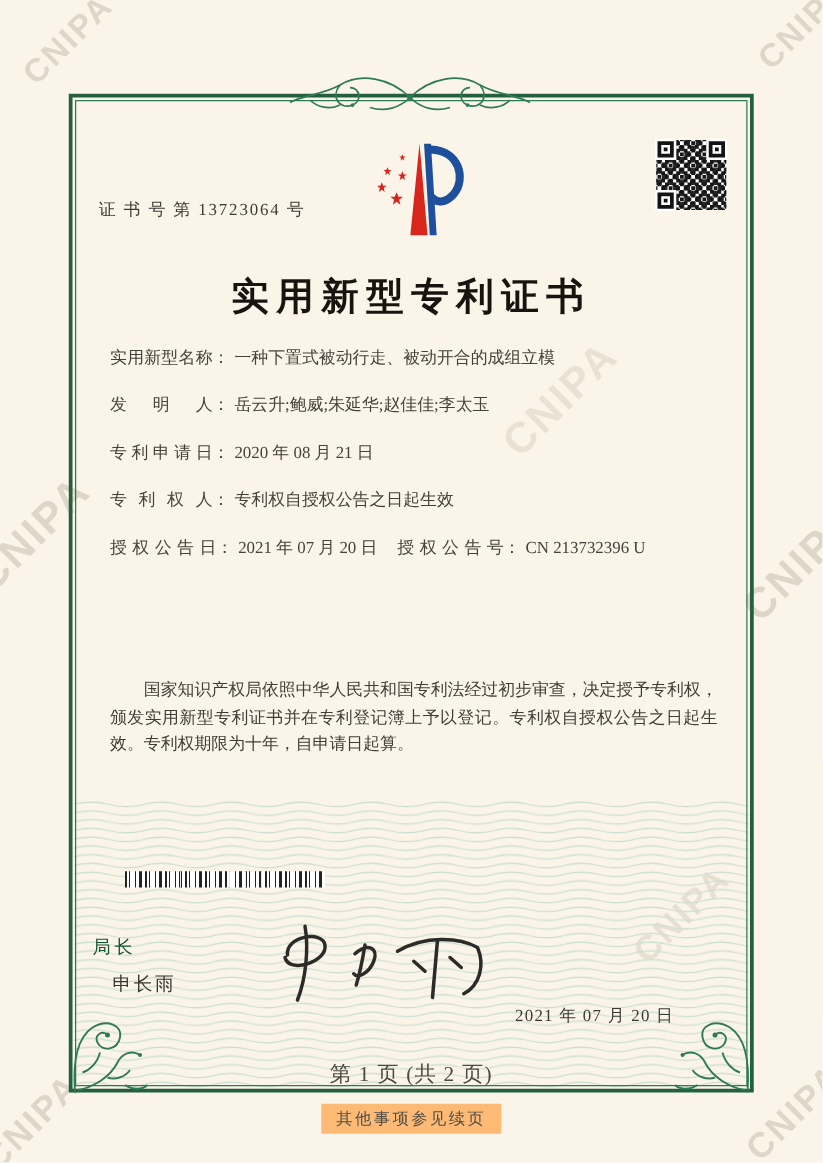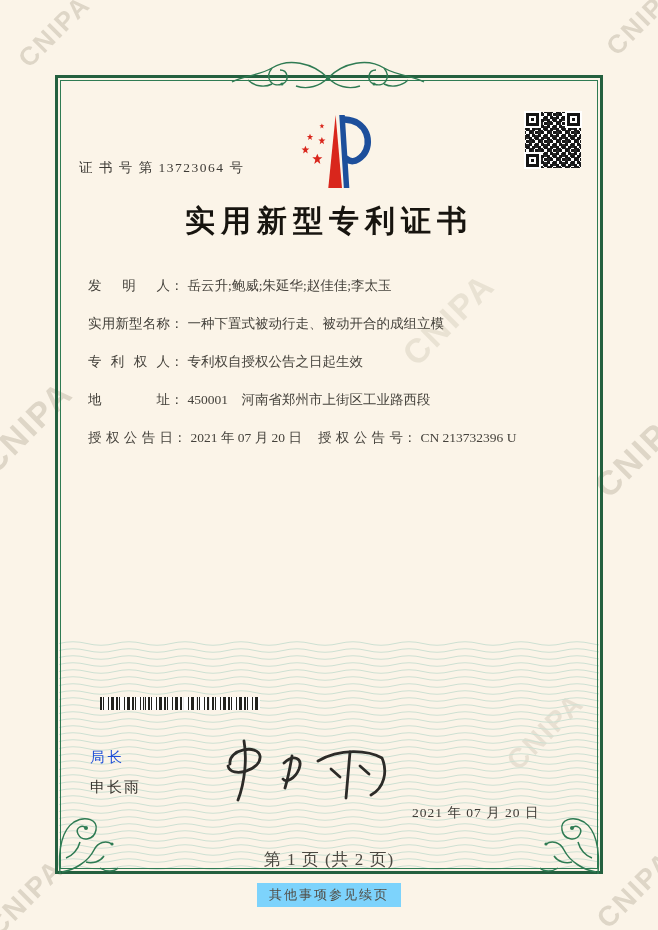--- a/index.html
+++ b/index.html
@@ -20,45 +20,45 @@
            color:#3d3a35;z-index:4;margin-top:47px;}
   .logo{position:absolute;left:278px;top:108px;width:96px;height:88px;z-index:4;}
   .qr{position:absolute;left:525px;top:112px;width:56px;height:56px;background:
         repeating-conic-gradient(rgba(20,20,20,.92) 0% 25%, rgba(255,255,255,0) 25% 50%) 0px 0px / 9px 9px,
         repeating-conic-gradient(#181818 0% 25%, #ffffff 25% 50%) 1px 1px / 6px 6px,#fff;
       z-index:4;}
   .qr .finder{position:absolute;width:13px;height:13px;border:3px solid #141414;background:#fff;
       box-sizing:border-box;box-shadow:0 0 0 2px #fff;}
   .qr .finder:after{content:"";position:absolute;left:2px;top:2px;width:3px;height:3px;background:#141414;}
   .qr .f-tl{left:1px;top:1px;} .qr .f-tr{right:1px;top:1px;} .qr .f-bl{left:1px;bottom:1px;}
-  .title{position:absolute;left:0;top:201px;width:100%;text-align:center;font-size:30px;
+  .title{position:absolute;left:0;top:217px;width:100%;text-align:center;font-size:30px;
          font-weight:700;letter-spacing:6px;color:#17140f;z-index:4;}
   .rows{position:absolute;left:88px;top:277px;width:486px;font-size:13.5px;z-index:4;}
   .frow{height:38px;white-space:nowrap;}
   .flabel{display:inline-block;width:82px;text-align:justify;text-align-last:justify;
           vertical-align:top;}
   .glabel{width:85px;}
   .fvalue{margin-left:4px;}
   .gsecond{margin-left:16px;}
   .paras{position:absolute;left:88px;top:541px;width:486px;font-size:13.5px;z-index:4;}
   .paras p{margin:0;text-indent:2em;text-align:justify;line-height:21.5px;color:#403d37;}
   .barcode{position:absolute;left:100px;top:697px;width:160px;height:13px;z-index:4;background:
      repeating-linear-gradient(90deg, transparent 0 5px, rgba(255,255,255,.9) 5px 6px, transparent 6px 13px),
      repeating-linear-gradient(90deg,#23231f 0 2px,#fff 2px 3px,#23231f 3px 4px,#fff 4px 8px,#23231f 8px 9px,#fff 9px 11px,#23231f 11px 14px,#fff 14px 16px);}
-  .signer-title{position:absolute;left:90px;top:748px;font-size:14.5px;letter-spacing:3px;
-                color:#1d4ed8;z-index:4;}
+  .signer-title{position:absolute;left:74px;top:748px;font-size:14.5px;letter-spacing:3px;
+                color:#14532d;z-index:4;}
   .signer-name{position:absolute;left:90px;top:778px;font-size:15px;letter-spacing:2px;
                color:#38352f;z-index:4;}
   .signature{position:absolute;left:200px;top:738px;z-index:4;}
   .issue-date{position:absolute;left:412px;top:804px;font-size:13.5px;letter-spacing:1px;
               color:#3d3a35;z-index:4;}
   .page-num{position:absolute;left:0;top:848px;width:100%;text-align:center;font-size:17px;
             letter-spacing:1px;color:#4b4841;z-index:4;}
   .footer-note{position:absolute;left:50%;top:883px;transform:translateX(-50%);
-               background:#7dd3fc;padding:3px 12px;font-size:13px;letter-spacing:2px;
+               background:#fdba74;padding:3px 12px;font-size:13px;letter-spacing:2px;
                color:#514d45;z-index:4;}
 </style>
 </head>
 <body>
 
 <div class="page">
 
   <span class="wm" style="left:10px;top:16px;font-size:26px;">CNIPA</span>
   <span class="wm" style="left:598px;top:4px;font-size:26px;">CNIPA</span>
   <span class="wm" style="left:-30px;top:408px;font-size:34px;">CNIPA</span>
@@ -144,37 +144,38 @@
   <div class="qr">
     <div class="finder f-tl"></div>
     <div class="finder f-tr"></div>
     <div class="finder f-bl"></div>
   </div>
 
   <div class="title">实用新型专利证书</div>
 
   <div class="rows">
     <div class="frow">
+      <span class="flabel">实用新型名称</span><span>：</span><span class="fvalue">一种下置式被动行走、被动开合的成组立模</span>
+    </div>
+    <div class="frow">
       <span class="flabel">发明人</span><span>：</span><span class="fvalue">岳云升;鲍威;朱延华;赵佳佳;李太玉</span>
     </div>
     <div class="frow">
-      <span class="flabel">实用新型名称</span><span>：</span><span class="fvalue">一种下置式被动行走、被动开合的成组立模</span>
+      <span class="flabel">专利申请日</span><span>：</span><span class="fvalue">2020 年 08 月 21 日</span>
     </div>
     <div class="frow">
       <span class="flabel">专利权人</span><span>：</span><span class="fvalue">专利权自授权公告之日起生效</span>
-    </div>
-    <div class="frow">
-      <span class="flabel">地址</span><span>：</span><span class="fvalue">450001　河南省郑州市上街区工业路西段</span>
     </div>
     <div class="frow">
       <span class="flabel glabel">授权公告日</span><span>：</span><span class="fvalue">2021 年 07 月 20 日</span><span class="gsecond"><span class="flabel glabel">授权公告号</span><span>：</span><span class="fvalue">CN 213732396 U</span></span>
     </div>
   </div>
 
   <div class="paras">
+    <p>国家知识产权局依照中华人民共和国专利法经过初步审查，决定授予专利权，颁发实用新型专利证书并在专利登记簿上予以登记。专利权自授权公告之日起生效。专利权期限为十年，自申请日起算。</p>
   </div>
 
   <div class="barcode"></div>
 
   <div class="signer-title">局长</div>
   <div class="signer-name">申长雨</div>
   <svg class="signature" width="194" height="66" viewBox="0 0 194 66" xmlns="http://www.w3.org/2000/svg">
     <g stroke="#2c2b28" fill="none" stroke-width="2.8" stroke-linecap="round" stroke-linejoin="round">
       <path d="M30,26 C28,11 58,6 60,18 C62,32 31,41 28,28"></path>
       <path d="M44,3 C47,20 45,44 38,62"></path>

